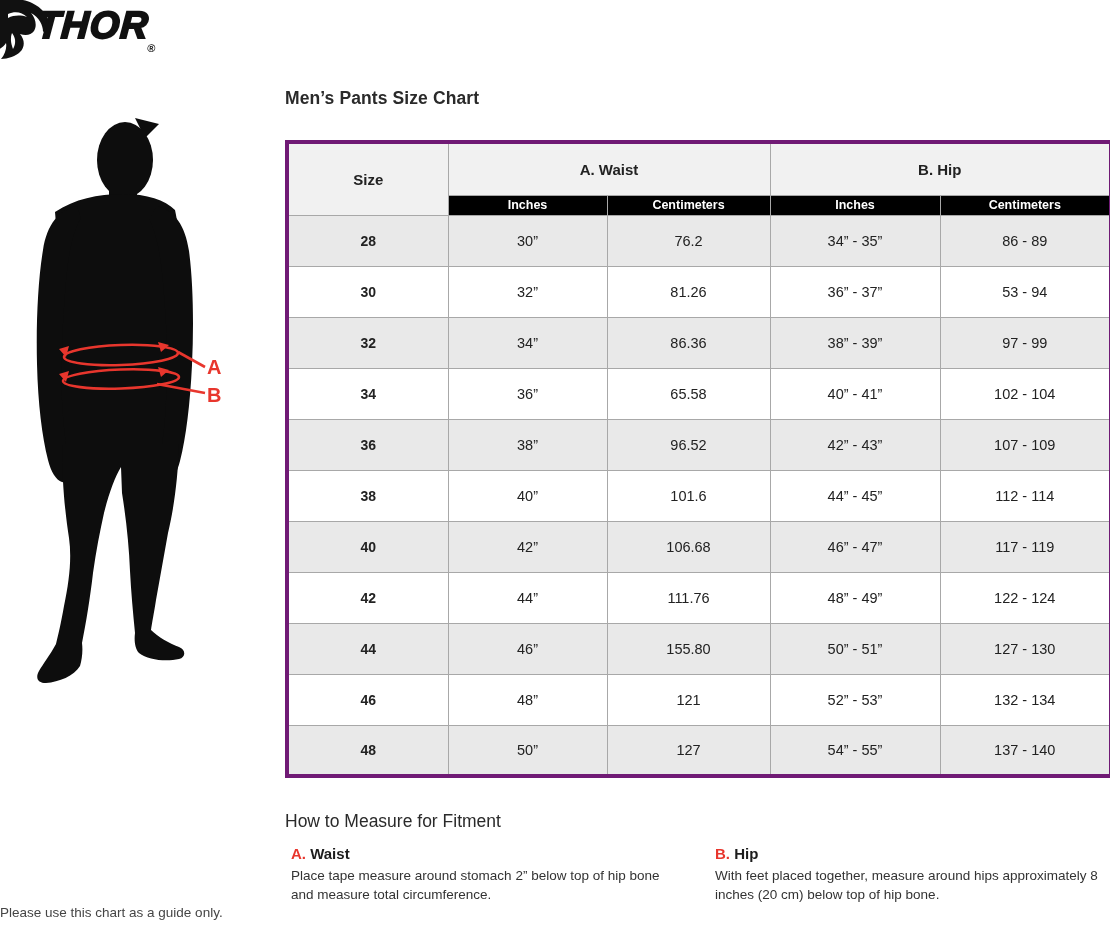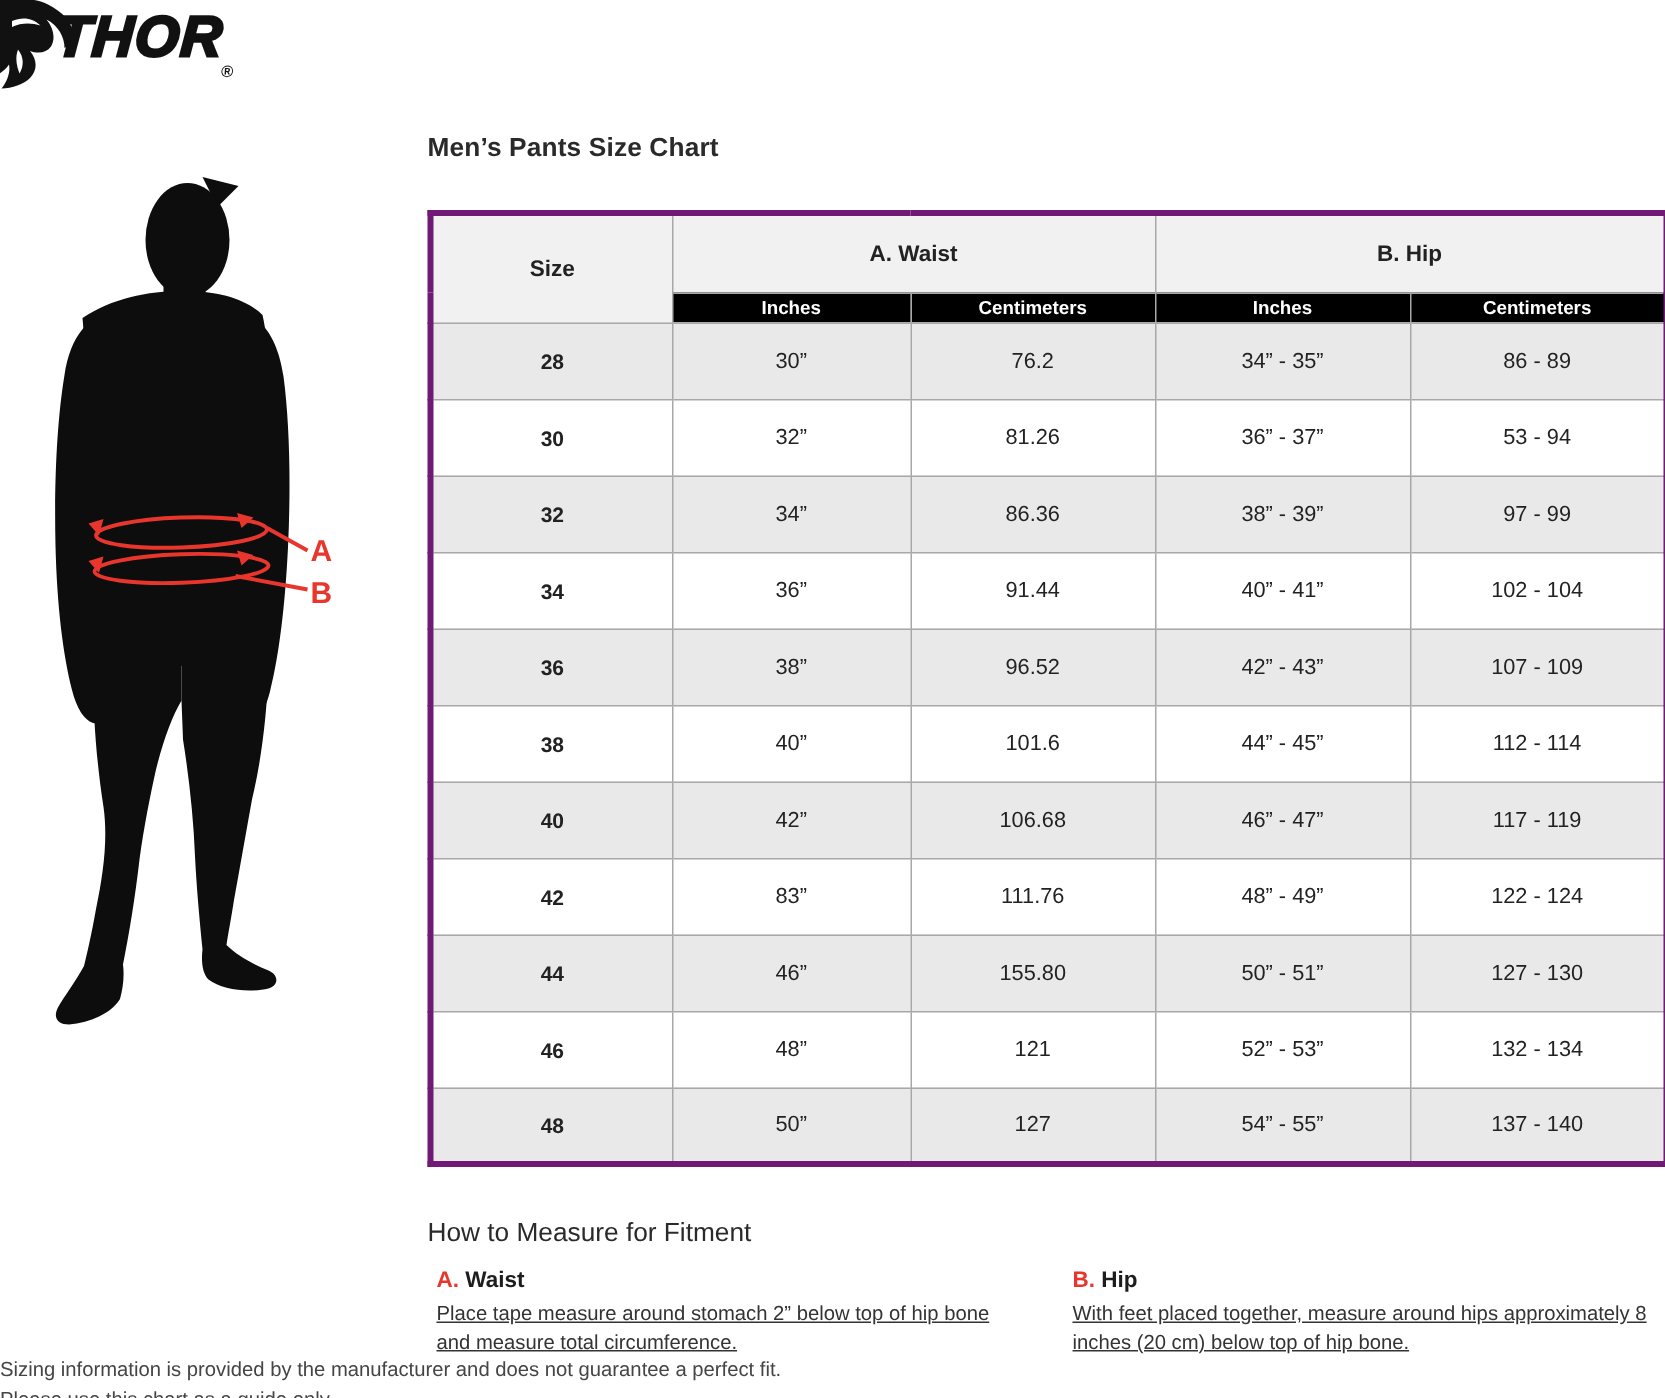--- a/index.html
+++ b/index.html
@@ -37,21 +37,21 @@
   tr.alt td { background: #e9e9e9; }
 
   
   .how-section { margin-top: 33px; }
   .how-title { font-size: 17.5px; font-weight: normal; color: #2a2a2a; margin-bottom: 13px; }
   .how-cols { display: flex; padding-left: 6px; }
   .how-col-a { width: 424px; padding-right: 30px; }
   .how-col-b { width: 394px; }
   .measure-name { font-size: 15px; font-weight: bold; color: #1d1d1d; margin-bottom: 5px; }
   .measure-letter { color: var(--accent, #e8362d); }
-  .measure-desc { font-size: 13.5px; color: #333; line-height: 1.4; text-decoration: underline; }
+  .measure-desc { font-size: 13.5px; color: #333; line-height: 1.4; }
 
   
   .footer { position: absolute; left: 0; top: 903px; font-size: 13.5px; color: #454545; line-height: 1.5; }
 </style>
 </head>
 <body>
 
 <div class="logo">
   <span class="logo-icon">
     <svg width="80" height="60" viewBox="0 0 80 60">
@@ -134,21 +134,21 @@
         <tr class="alt">
     <td class="cell size-val">32</td>
     <td class="cell">34”</td>
     <td class="cell">86.36</td>
     <td class="cell">38” - 39”</td>
     <td class="cell">97 - 99</td>
   </tr>
         <tr>
     <td class="cell size-val">34</td>
     <td class="cell">36”</td>
-    <td class="cell">91.44</td>
+    <td class="cell">65.58</td>
     <td class="cell">40” - 41”</td>
     <td class="cell">102 - 104</td>
   </tr>
         <tr class="alt">
     <td class="cell size-val">36</td>
     <td class="cell">38”</td>
     <td class="cell">96.52</td>
     <td class="cell">42” - 43”</td>
     <td class="cell">107 - 109</td>
   </tr>
@@ -161,21 +161,21 @@
   </tr>
         <tr class="alt">
     <td class="cell size-val">40</td>
     <td class="cell">42”</td>
     <td class="cell">106.68</td>
     <td class="cell">46” - 47”</td>
     <td class="cell">117 - 119</td>
   </tr>
         <tr>
     <td class="cell size-val">42</td>
-    <td class="cell">83”</td>
+    <td class="cell">44”</td>
     <td class="cell">111.76</td>
     <td class="cell">48” - 49”</td>
     <td class="cell">122 - 124</td>
   </tr>
         <tr class="alt">
     <td class="cell size-val">44</td>
     <td class="cell">46”</td>
     <td class="cell">155.80</td>
     <td class="cell">50” - 51”</td>
     <td class="cell">127 - 130</td>
@@ -212,15 +212,14 @@
           <span class="measure-letter">B.</span>
           <span>Hip</span>
         </div>
         <div class="measure-desc">With feet placed together, measure around hips approximately 8 inches (20 cm) below top of hip bone.</div>
       </div>
     </div>
   </div>
 </div>
 
 <div class="footer">
-  <div>Sizing information is provided by the manufacturer and does not guarantee a perfect fit.</div>
   <div>Please use this chart as a guide only.</div>
 </div>
 
 </body></html>

